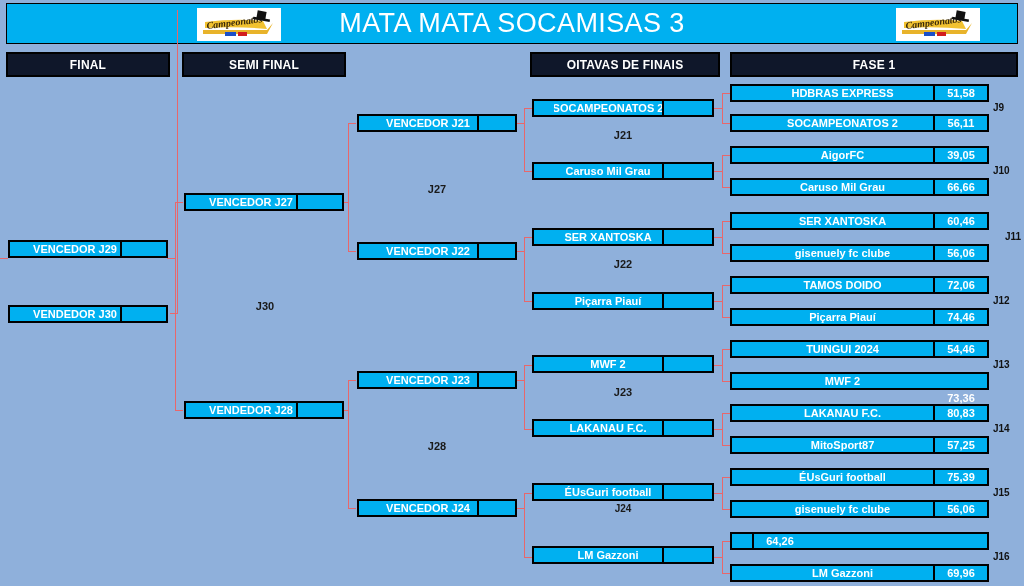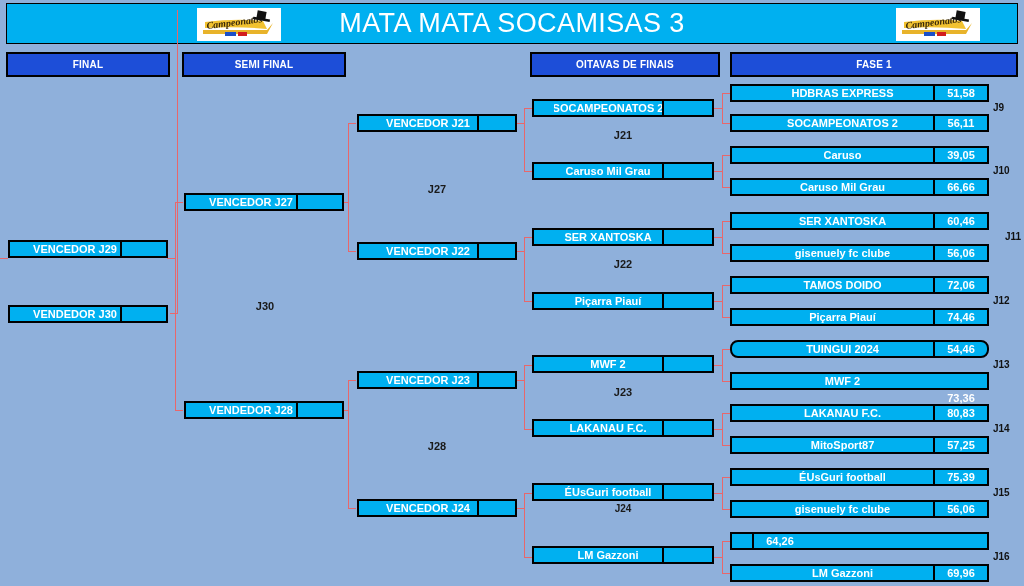--- a/index.html
+++ b/index.html
@@ -29,24 +29,24 @@
     position:absolute;top:4px;width:84px;height:33px;
     background:#ffffff;overflow:hidden;
   }
   .logo.left{left:190px;}
   .logo.right{left:889px;}
   .logo svg{display:block;width:84px;height:33px;}
 
   
   .round-tab{
     position:absolute;top:52px;height:25px;
-    background:#1d4ed8;border:2px solid #000;
+    background:#0f172a;border:2px solid #000;
     box-sizing:border-box;
     display:flex;align-items:center;justify-content:center;
-    color:#ffffff;font-size:10px;font-weight:bold;
+    color:#ffffff;font-size:12px;font-weight:bold;
     letter-spacing:.2px;white-space:nowrap;
   }
 
   
   .box{
     position:absolute;height:18px;
     border:2px solid #000;box-sizing:border-box;
     background:#00b0f0;display:flex;align-items:stretch;padding-left:20px;
   }
   .box .nm{
@@ -277,21 +277,21 @@
     <span class="nm">HDBRAS EXPRESS</span>
     <span class="sc" style="width:52px;">51,58</span>
   </div>
   <div class="box" style="left:730px;top:114px;width:259px;">
     <span class="nm">SOCAMPEONATOS 2</span>
     <span class="sc" style="width:52px;">56,11</span>
   </div>
   <div class="jlab" style="left:993px;top:102px;">J9</div>
 
   <div class="box" style="left:730px;top:146px;width:259px;">
-    <span class="nm">Caruso</span>
+    <span class="nm">AigorFC</span>
     <span class="sc" style="width:52px;">39,05</span>
   </div>
   <div class="box" style="left:730px;top:178px;width:259px;">
     <span class="nm">Caruso Mil Grau</span>
     <span class="sc" style="width:52px;">66,66</span>
   </div>
   <div class="jlab" style="left:993px;top:165px;">J10</div>
 
   <div class="box" style="left:730px;top:212px;width:259px;">
     <span class="nm">SER XANTOSKA</span>
@@ -306,21 +306,21 @@
   <div class="box" style="left:730px;top:276px;width:259px;">
     <span class="nm">TAMOS DOIDO</span>
     <span class="sc" style="width:52px;">72,06</span>
   </div>
   <div class="box" style="left:730px;top:308px;width:259px;">
     <span class="nm">Piçarra Piauí</span>
     <span class="sc" style="width:52px;">74,46</span>
   </div>
   <div class="jlab" style="left:993px;top:295px;">J12</div>
 
-  <div class="box" style="left:730px;top:340px;width:259px;border-radius:8px;">
+  <div class="box" style="left:730px;top:340px;width:259px;">
     <span class="nm">TUINGUI 2024</span>
     <span class="sc" style="width:52px;">54,46</span>
   </div>
   <div class="box" style="left:730px;top:372px;width:259px;">
     <span class="nm">MWF 2</span>
     <span class="sc" style="width:52px;margin-top:24px;">73,36</span>
   </div>
   <div class="jlab" style="left:993px;top:359px;">J13</div>
 
   <div class="box" style="left:730px;top:404px;width:259px;">

